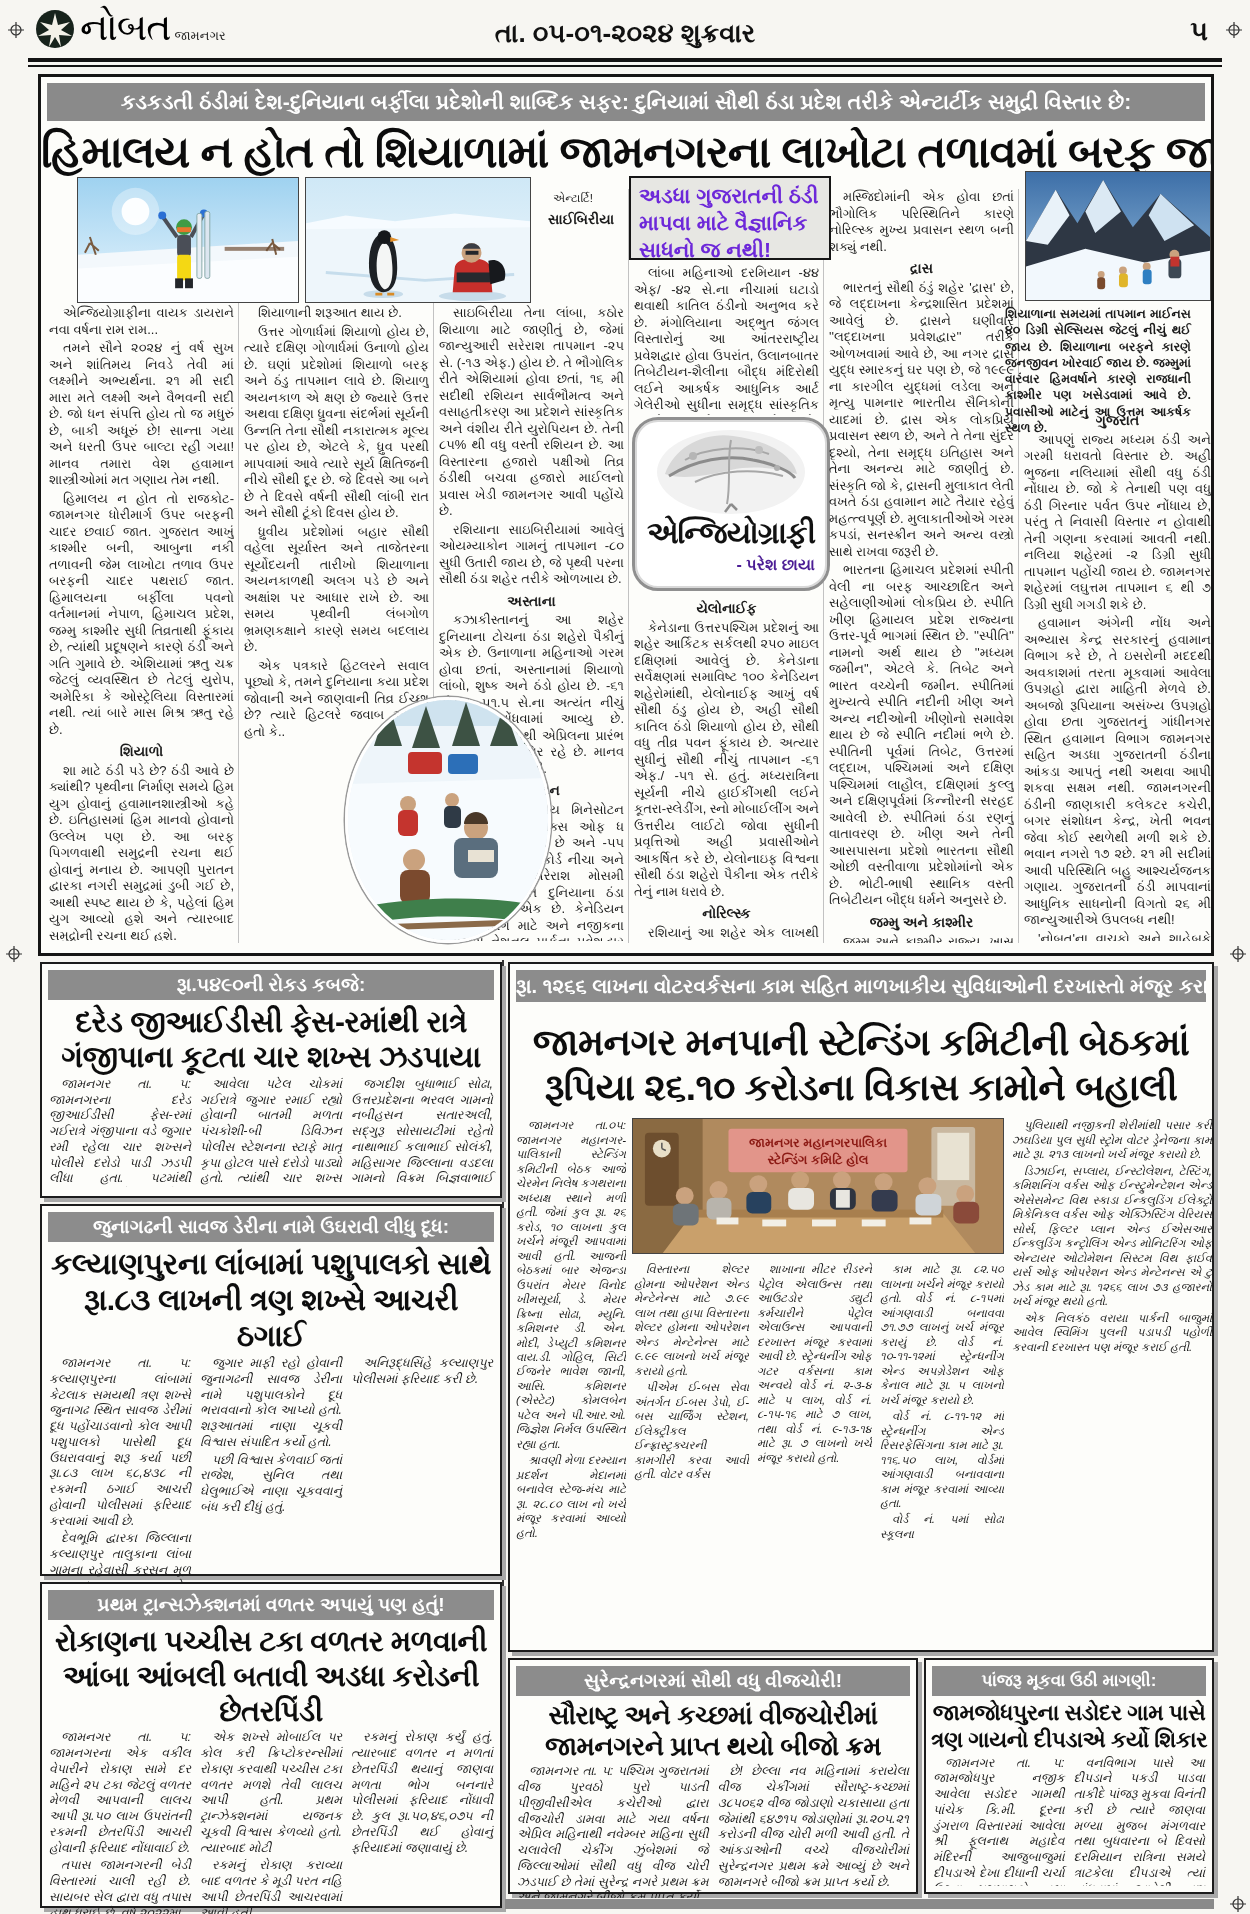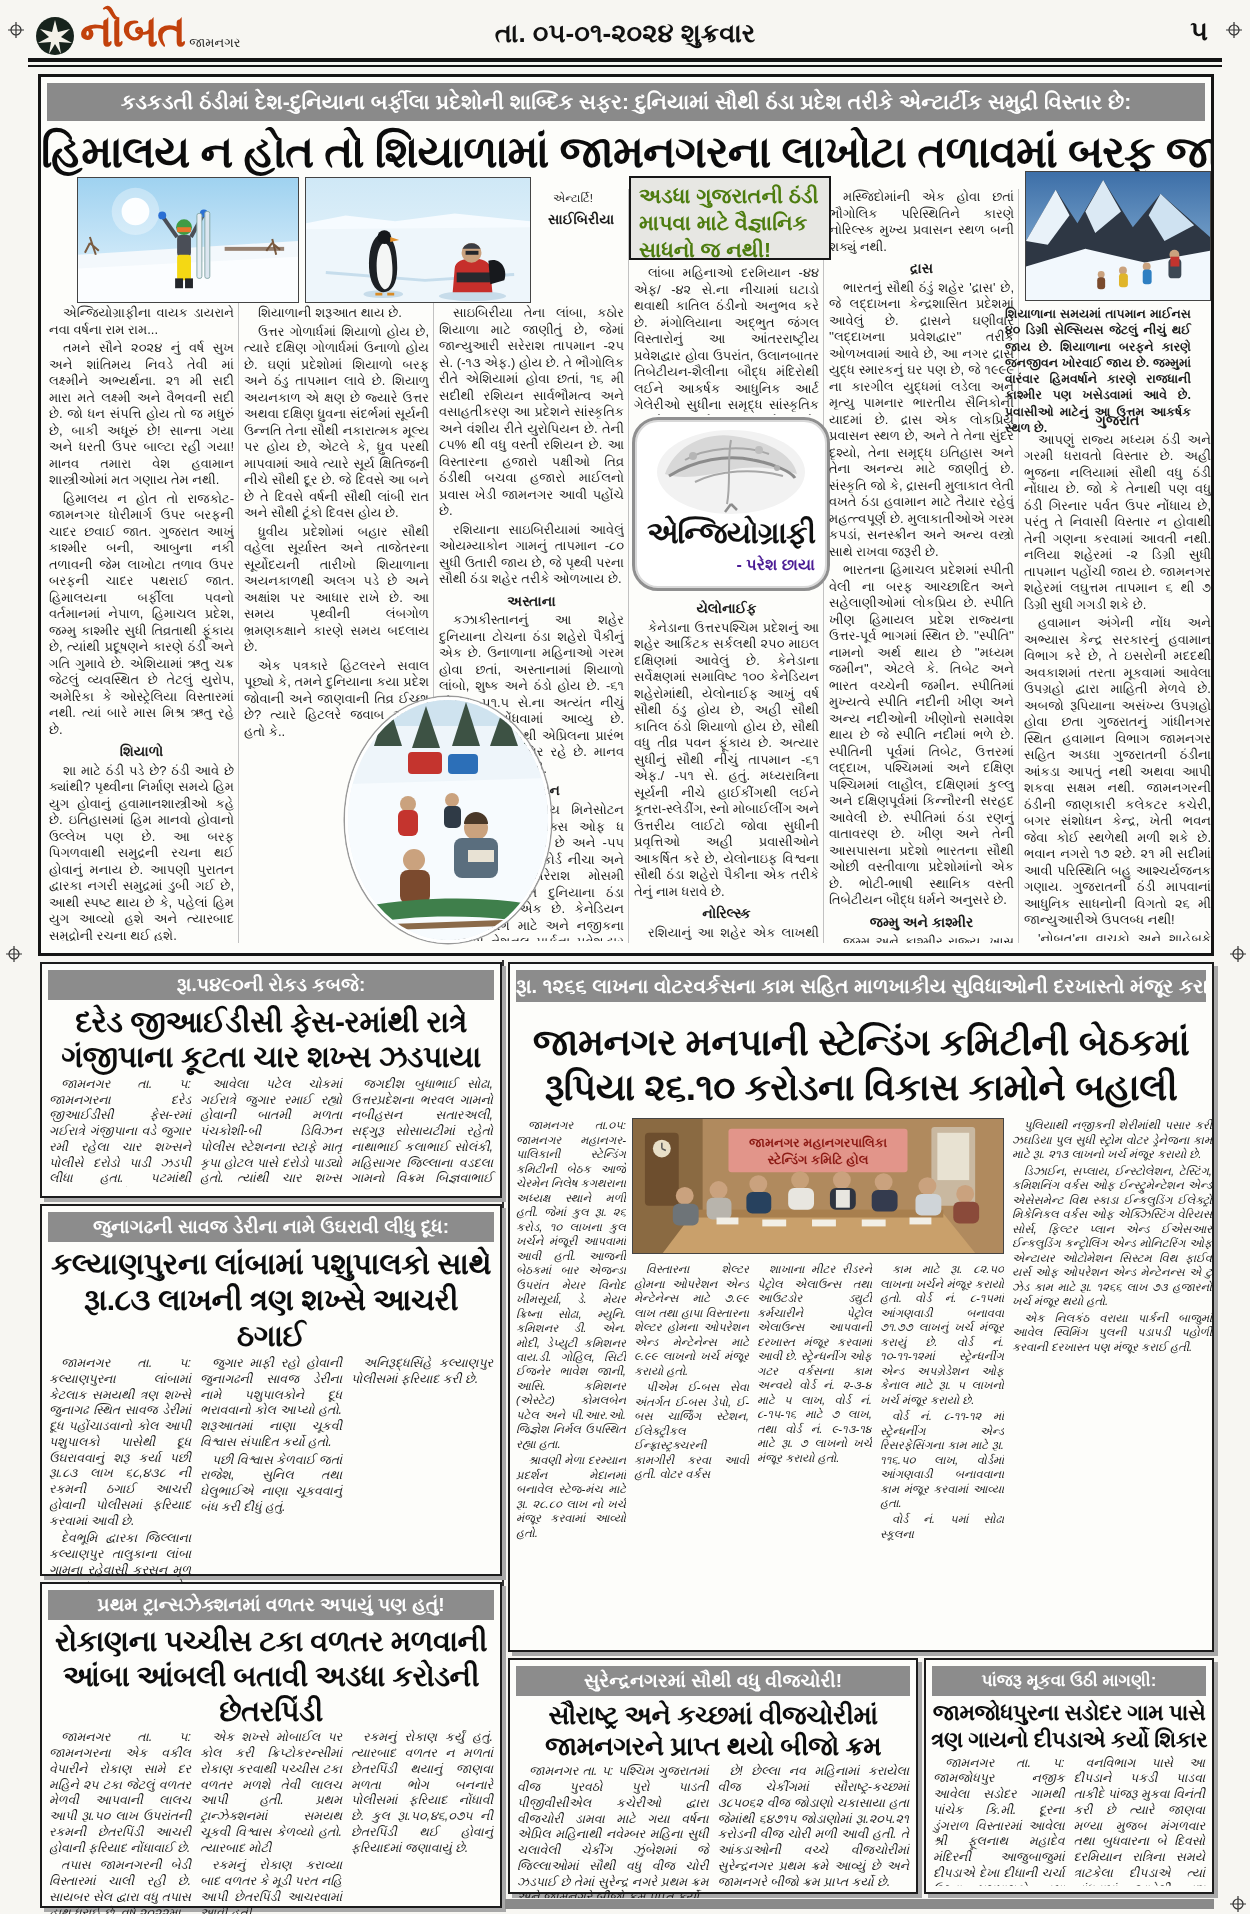--- a/index.html
+++ b/index.html
@@ -1,21 +1,21 @@
 <!DOCTYPE html>
 <html><head>
 <meta charset="utf-8">
 <style>
   html,body{margin:0;padding:0;}
   body{width:1250px;height:1914px;position:relative;background:#f7f6f2;
        font-family:"Liberation Sans","DejaVu Sans",sans-serif;color:#1b1b1b;overflow:hidden;}
   
   #masthead{position:absolute;left:0;top:0;width:1250px;height:70px;}
   .logo-wrap{position:absolute;left:34px;top:6px;display:flex;align-items:flex-end;gap:4px;}
-  .logo-main{font-size:44px;font-weight:700;letter-spacing:-1px;color:#c2410c;}
+  .logo-main{font-size:38px;font-weight:400;letter-spacing:-1px;color:#000000;}
   .logo-sub{font-size:13px;font-weight:400;color:#222;padding-bottom:6px;}
   .dateline{position:absolute;left:0;right:0;top:18px;text-align:center;font-size:26px;font-weight:800;color:#111;}
   .pagenum{position:absolute;right:42px;top:16px;font-size:27px;font-weight:800;color:#111;}
   .rule-thick{position:absolute;left:28px;right:28px;top:58px;height:4px;background:#141414;}
   .rule-thin{position:absolute;left:28px;right:28px;top:65px;height:2px;background:#141414;}
   .reg{position:absolute;width:16px;height:16px;}
   
   #main-box{position:absolute;left:38px;top:74px;width:1176px;height:882px;background:#fdfdfa;
             border:3px solid #151515;box-sizing:border-box;}
   .kicker-main{position:absolute;left:6px;right:6px;top:6px;height:38px;background:#8a8a8a;
@@ -25,21 +25,21 @@
                  font-size:44px;font-weight:800;letter-spacing:-1px;color:#0c0c0c;
                  white-space:nowrap;overflow:hidden;}
   .vrule{position:absolute;top:112px;height:754px;width:1px;background:#c2c2c2;}
   .ncol{position:absolute;font-size:13px;line-height:1.27;text-align:justify;overflow:hidden;}
   .col-p{text-indent:14px;margin:0 0 2px 0;}
   .col-h{text-align:center;font-weight:800;font-size:14px;margin:5px 0 2px 0;text-indent:0;}
   .photo{position:absolute;border:1.5px solid #444;box-sizing:border-box;background:#dde;}
   .caption{position:absolute;font-size:12.5px;line-height:1.3;text-align:justify;font-weight:600;}
   .hl-box{position:absolute;left:588px;top:99px;width:202px;height:84px;background:#e7e7e3;
           border:2px solid #161616;box-sizing:border-box;padding:5px 8px;
-          font-size:21px;line-height:1.28;font-weight:800;color:#4d7c0f;}
+          font-size:21px;line-height:1.28;font-weight:800;color:#6d28d9;}
   .badge{position:absolute;left:591px;top:340px;width:198px;height:174px;border:3px solid #8f8f8f;
          border-radius:26px;background:#fff;box-shadow:inset 0 0 0 2px #d8d8d8;overflow:hidden;
          box-sizing:border-box;}
   .badge-title{position:absolute;left:0;right:0;top:96px;text-align:center;font-size:30px;
                font-weight:800;color:#111;letter-spacing:-1px;white-space:nowrap;}
   .badge-by{position:absolute;right:12px;top:136px;font-size:16px;font-weight:700;color:#4c1d95;}
   .oval{position:absolute;left:304px;top:620px;width:200px;height:240px;border-radius:50%;
         overflow:hidden;border:3px solid #fff;box-shadow:0 0 0 1.5px #999;z-index:3;}
   
   .card{position:absolute;background:#fdfdfa;border:2.5px solid #1c1c1c;box-sizing:border-box;
@@ -330,21 +330,21 @@
 
 <div class="card" style="left:40px;top:1582px;width:462px;height:326px;">
   <div class="kicker k30">પ્રથમ ટ્રાન્સઝેક્શનમાં વળતર અપાયું પણ હતું!</div>
   <div class="hl2" style="font-size:29px;line-height:1.2;">રોકાણના પચ્ચીસ ટકા વળતર મળવાની આંબા આંબલી બતાવી અડધા કરોડની છેતરપિંડી</div>
   <div class="bodycols" style="height:200px;overflow:hidden;">
     <div>
         <div class="bp">જામનગર તા. ૫: જામનગરના એક વકીલ વેપારીને રોકાણ સામે દર મહિને ૨૫ ટકા જેટલું વળતર મેળવી આપવાની લાલચ આપી રૂા.૫૦ લાખ ઉપરાંતની રકમની છેતરપિંડી આચરી હોવાની ફરિયાદ નોંધાવાઈ છે.</div>
         <div class="bp">તપાસ જામનગરની બેડી વિસ્તારમાં ચાલી રહી છે. સાયબર સેલ દ્વારા વધુ તપાસ હાથ ધરાઈ છે. વર્ષ ૨૦૨૨માં</div>
       </div>
     <div>
-        <div class="bp">એક શખ્સે મોબાઈલ પર કોલ કરી ક્રિપ્ટોકરન્સીમાં રોકાણ કરવાથી પચ્ચીસ ટકા વળતર મળશે તેવી લાલચ આપી હતી. પ્રથમ ટ્રાન્ઝેક્શનમાં સમયથ ચૂકવી વિશ્વાસ કેળવ્યો હતો. ત્યારબાદ મોટી</div>
+        <div class="bp">એક શખ્સે મોબાઈલ પર કોલ કરી ક્રિપ્ટોકરન્સીમાં રોકાણ કરવાથી પચ્ચીસ ટકા વળતર મળશે તેવી લાલચ આપી હતી. પ્રથમ ટ્રાન્ઝેક્શનમાં યજનક ચૂકવી વિશ્વાસ કેળવ્યો હતો. ત્યારબાદ મોટી</div>
         <div class="bp">રકમનું રોકાણ કરાવ્યા બાદ વળતર કે મૂડી પરત નહિ આપી છેતરપિંડી આચરવામાં આવી હતી.</div>
       </div>
     <div>
         <div class="bp">રકમનું રોકાણ કર્યું હતું. ત્યારબાદ વળતર ન મળતાં છેતરપિંડી થયાનું જાણવા મળતા ભોગ બનનારે પોલીસમાં ફરિયાદ નોંધાવી છે. કુલ રૂા.૫૦,૪૬,૦૭૫ ની છેતરપિંડી થઈ હોવાનું ફરિયાદમાં જણાવાયું છે.</div>
       </div>
   </div>
 </div>
 
 <div class="card" style="left:508px;top:962px;width:706px;height:690px;">
   <div class="kicker k32">રૂા. ૧૨૬૬ લાખના વોટરવર્કસના કામ સહિત માળખાકીય સુવિધાઓની દરખાસ્તો મંજૂર કરાઈ</div>

